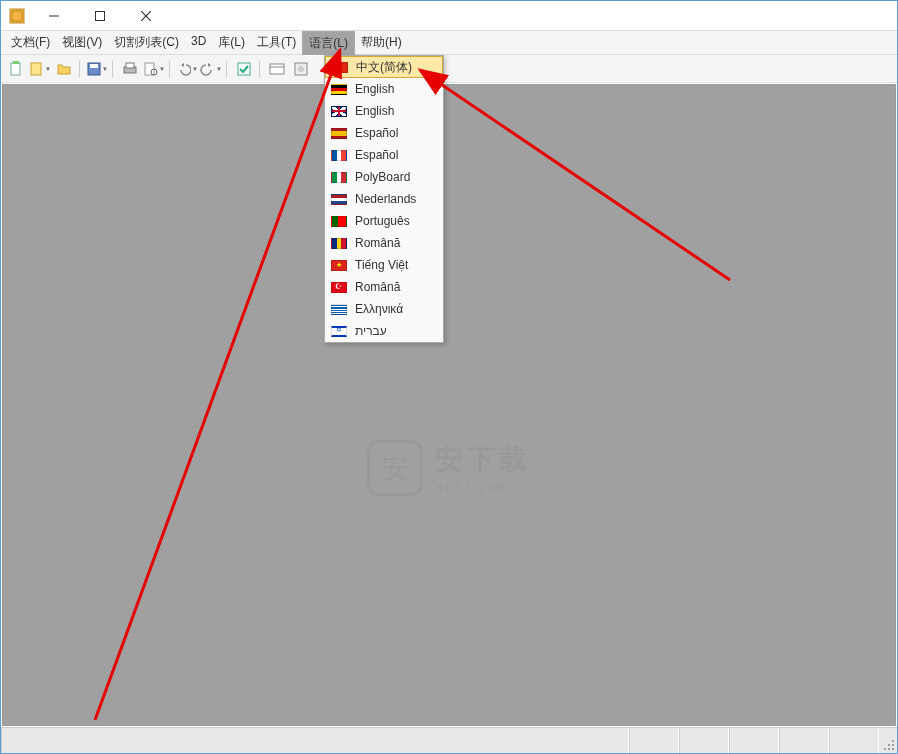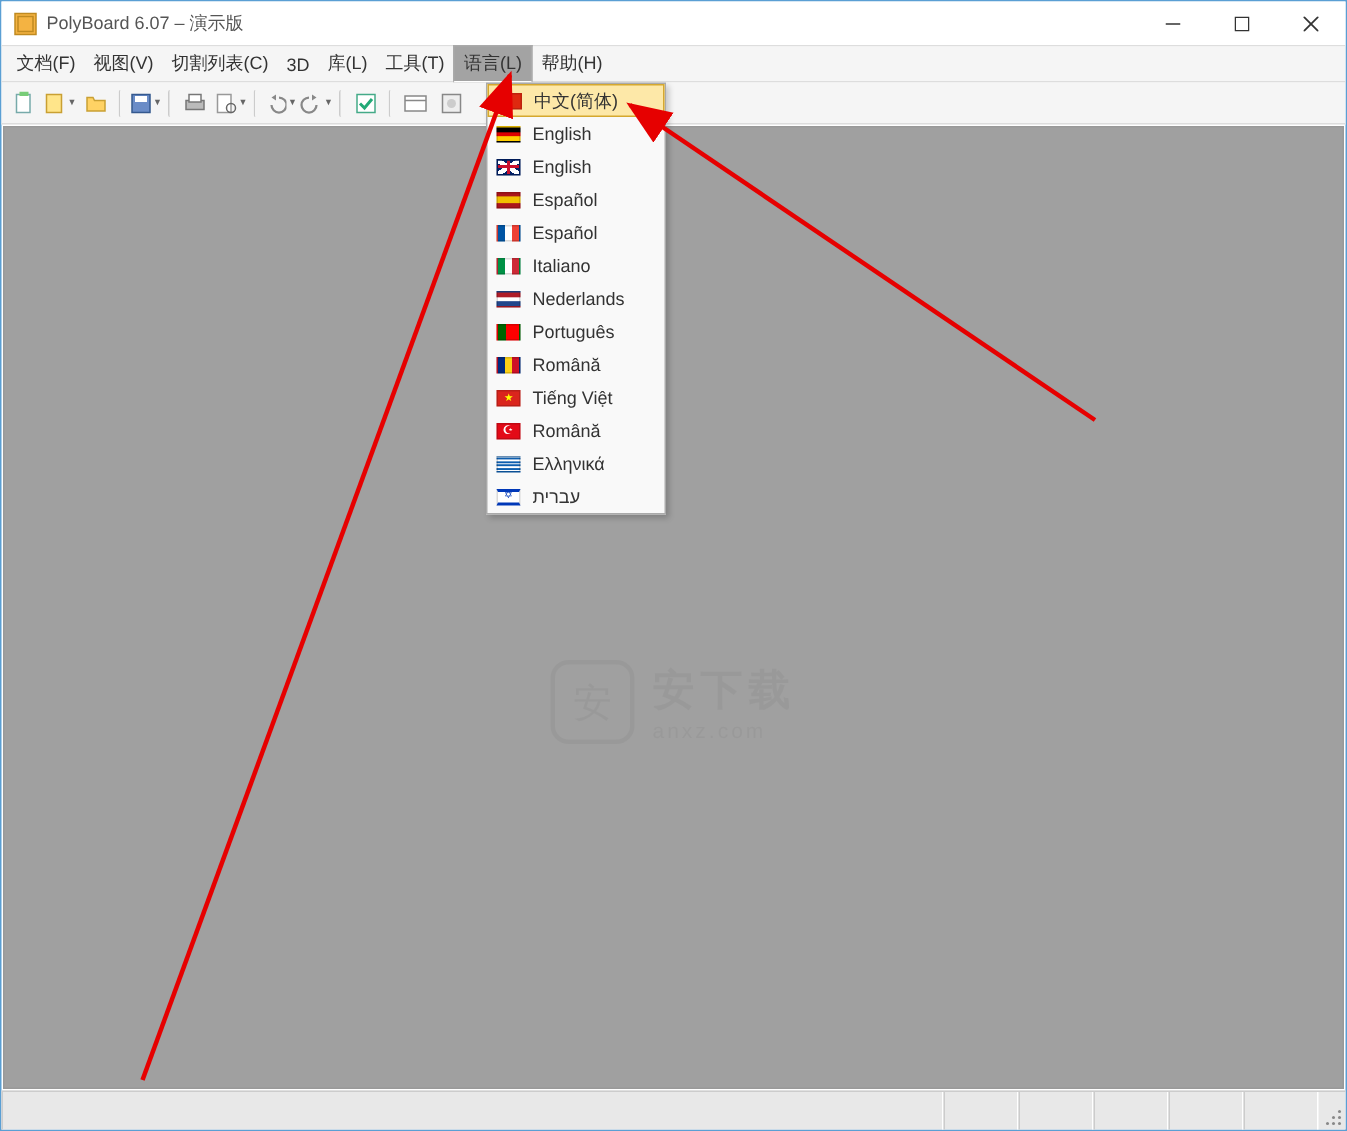--- a/index.html
+++ b/index.html
@@ -3,21 +3,21 @@
 <meta charset="utf-8">
 <style>
 * { margin: 0; padding: 0; box-sizing: border-box; font-family: "Microsoft YaHei", "SimSun", Arial, sans-serif; font-size: 12px; }
 body { background: #fff; width: 898px; height: 754px; overflow: hidden; position: relative; }
 .window { border: 1px solid #5a9fd4; width: 100%; height: 100%; display: flex; flex-direction: column; background: #fff; }
 .titlebar { height: 30px; background: #fff; display: flex; align-items: center; padding: 0 0 0 8px; border-bottom: 1px solid #ddd; }
 .titlebar .icon { width: 16px; height: 16px; margin-right: 6px; display: inline-flex; align-items: center; justify-content: center; }
 .titlebar .title { flex: 1; color: #555; }
 .winbtns { display: flex; height: 100%; }
 .winbtn { width: 46px; height: 30px; display: flex; align-items: center; justify-content: center; color: #333; }
-.menubar { height: 24px; background: #f5f5f5; display: flex; align-items: center; padding: 0 4px; border-bottom: 1px solid #ddd; }
+.menubar { height: 24px; background: #f5f5f5; display: flex; align-items: flex-start; padding: 0 4px; border-bottom: 1px solid #ddd; }
 .menu-item { padding: 3px 6px; cursor: default; color: #333; }
 .menu-item.active { background: #a3a3a3; border: 1px solid #aaa; border-bottom: 1px solid #fff; position: relative; z-index: 10; }
 .toolbar { height: 28px; background: #f5f5f5; display: flex; align-items: center; padding: 0 4px; gap: 2px; border-bottom: 1px solid #ddd; }
 .tool { width: 22px; height: 22px; display: flex; align-items: center; justify-content: center; border-radius: 2px; }
 .tool.sep { width: 3px; border-left: 1px solid #ccc; height: 18px; margin: 0 2px; }
 .tool.dd::after { content: "▼"; font-size: 6px; color: #666; margin-left: 1px; }
 .workspace { flex: 1; background: #a0a0a0; position: relative; border: 1px solid #999; margin: 1px; }
 .dropdown { position: absolute; top: 55px; left: 324px; width: 120px; background: #f9f9f9; border: 1px solid #aaa; box-shadow: 2px 2px 4px rgba(0,0,0,0.2); z-index: 20; }
 .dd-item { display: flex; align-items: center; height: 22px; padding: 0 6px; gap: 8px; cursor: default; }
 .dd-item.hl { background: #fde8a8; border: 1px solid #d5a82f; }
@@ -58,21 +58,20 @@
 <body>
 
 <div class="window">
   <div class="titlebar">
     <span class="icon">
       <svg width="16" height="16">
           <rect x="1" y="1" width="14" height="14" fill="#f4b342" stroke="#c08a20"></rect>
           <rect x="3" y="3" width="10" height="10" fill="none" stroke="#c08a20"></rect>
         </svg>
     </span>
-    <span class="title">PolyBoard 6.07 – 演示版</span>
     <div class="winbtns">
       <div class="winbtn">
           <svg width="10" height="10">
             <line x1="0" y1="5" x2="10" y2="5" stroke="#333" stroke-width="1"></line>
           </svg>
         </div>
       <div class="winbtn">
           <svg width="10" height="10">
             <rect x="0.5" y="0.5" width="9" height="9" fill="none" stroke="#333" stroke-width="1"></rect>
           </svg>
@@ -215,21 +214,21 @@
     <div class="dd-item">
       <span class="flag es"></span>
       <span class="label">Español</span>
     </div>
     <div class="dd-item">
       <span class="flag fr"></span>
       <span class="label">Español</span>
     </div>
     <div class="dd-item">
       <span class="flag it"></span>
-      <span class="label">Italiano</span>
+      <span class="label">PolyBoard</span>
     </div>
     <div class="dd-item">
       <span class="flag nl"></span>
       <span class="label">Nederlands</span>
     </div>
     <div class="dd-item">
       <span class="flag pt"></span>
       <span class="label">Português</span>
     </div>
     <div class="dd-item">

